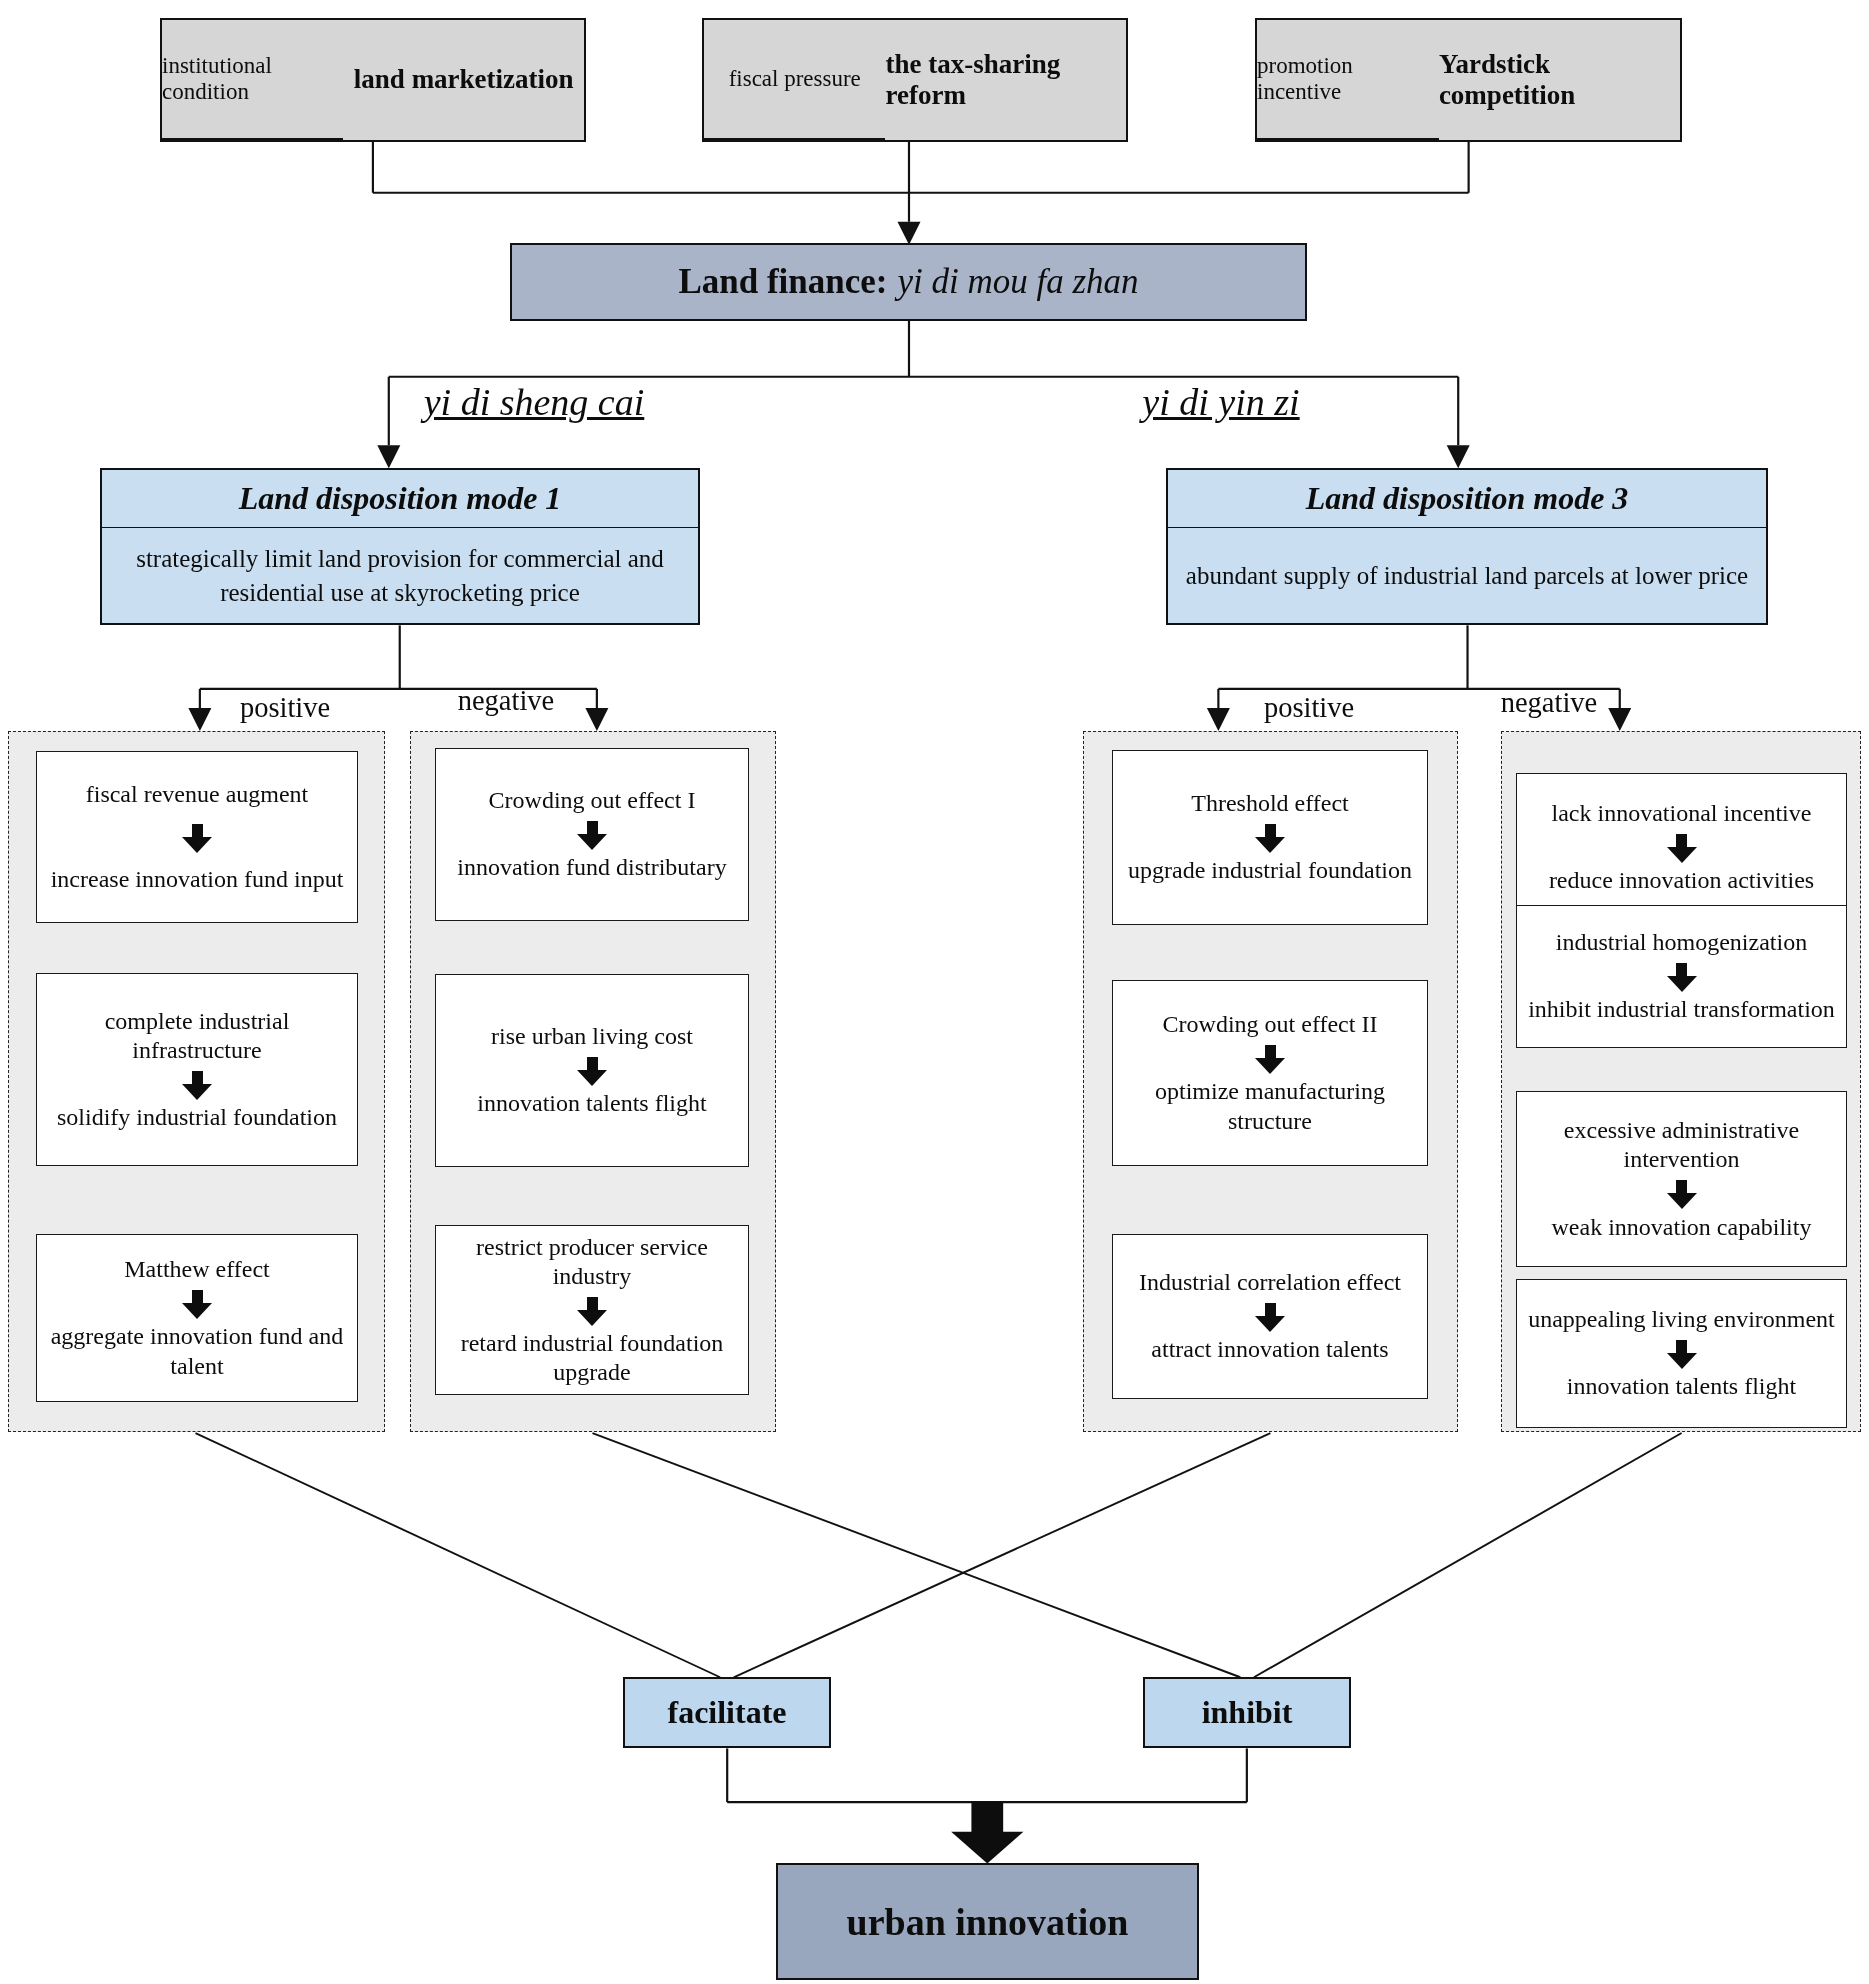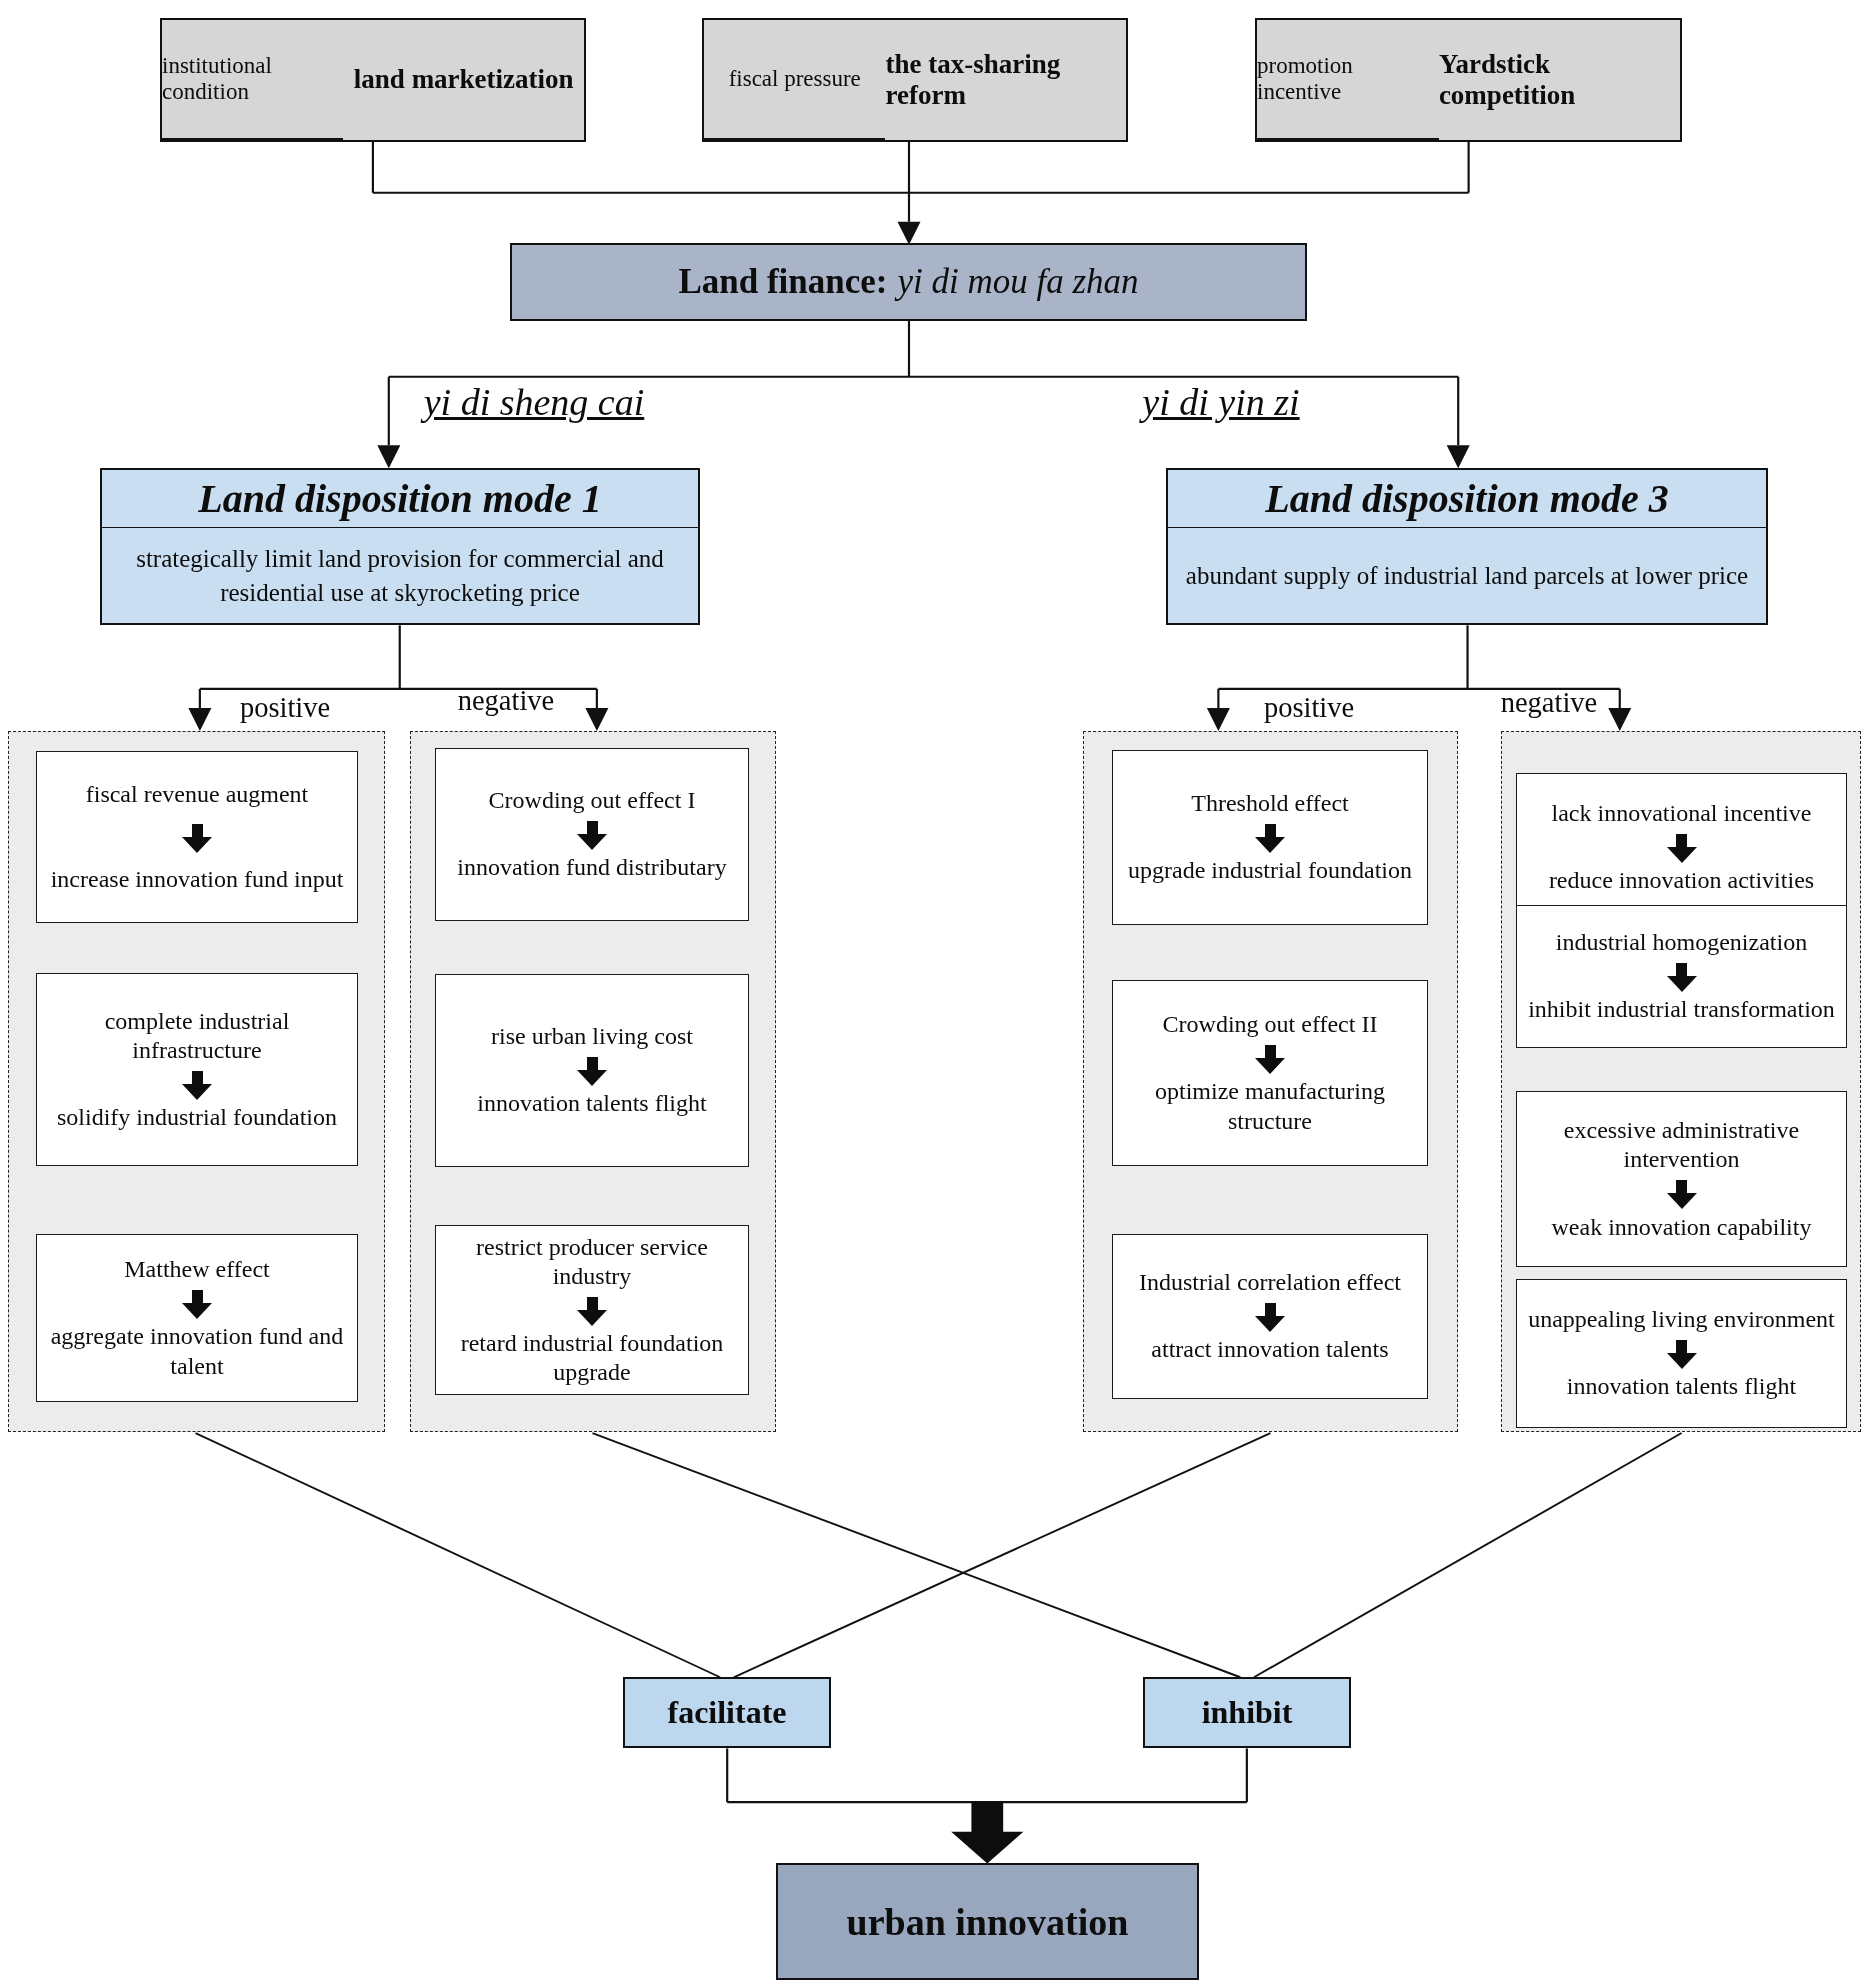--- a/index.html
+++ b/index.html
@@ -31,21 +31,21 @@
   .finance{background:var(--finance-fill);border:2.2px solid var(--line);
     display:flex;align-items:center;justify-content:center;font-size:35px;}
   .finance .lf-label{font-weight:bold;}
   .finance .lf-pinyin{font-style:italic;margin-left:10px;}
 
   .pinyin-label{font-style:italic;font-size:38px;display:flex;align-items:center;justify-content:center;text-decoration:underline;}
 
   
   .mode{background:var(--mode-fill);border:2.2px solid var(--line);display:flex;flex-direction:column;}
   .mode .mode-title{height:57px;display:flex;align-items:center;justify-content:center;
-    font-size:40px;font-weight:bold;font-style:italic;border-bottom:1.6px solid var(--line);}
+    font-size:32px;font-weight:bold;font-style:italic;border-bottom:1.6px solid var(--line);}
   .mode .mode-desc{flex:1;display:flex;align-items:center;justify-content:center;text-align:center;
     font-size:25px;line-height:1.35;padding:3.3px 15.3px;}
 
   .sign-label{font-size:28.5px;display:flex;align-items:center;justify-content:center;}
 
   
   .dashed-box{background:var(--container-fill);border:1.6px dashed #222;}
 
   
   .wbox{background:#ffffff;border:1.6px solid #1a1a1a;display:flex;flex-direction:column;

